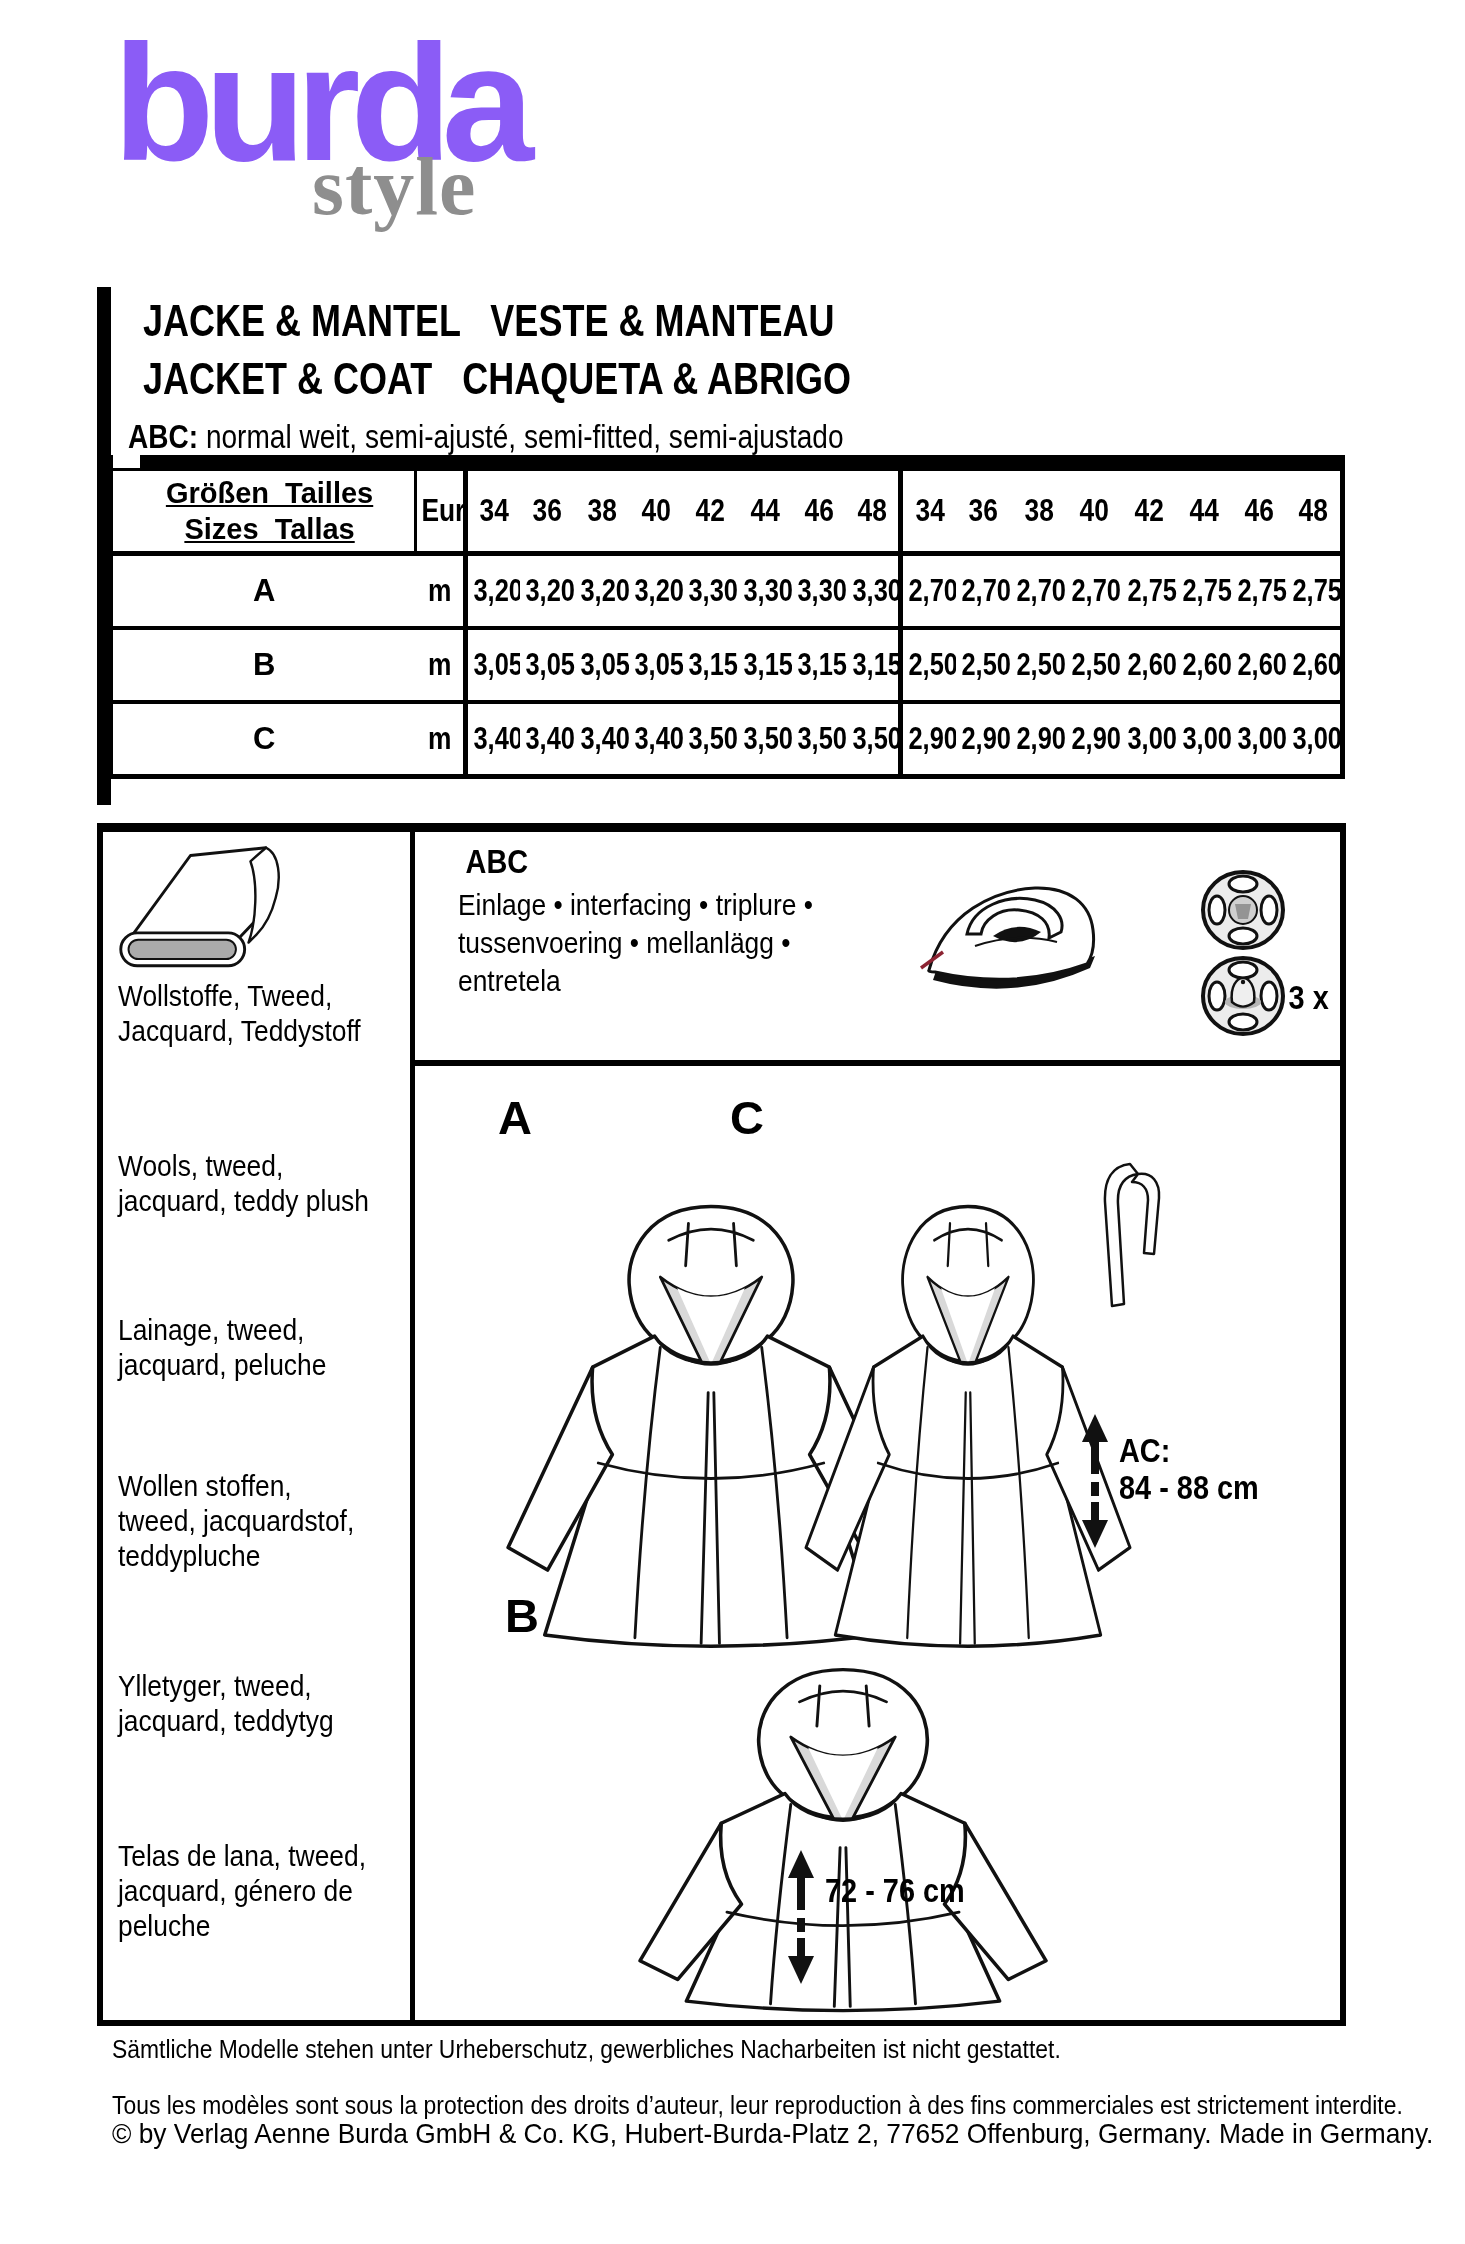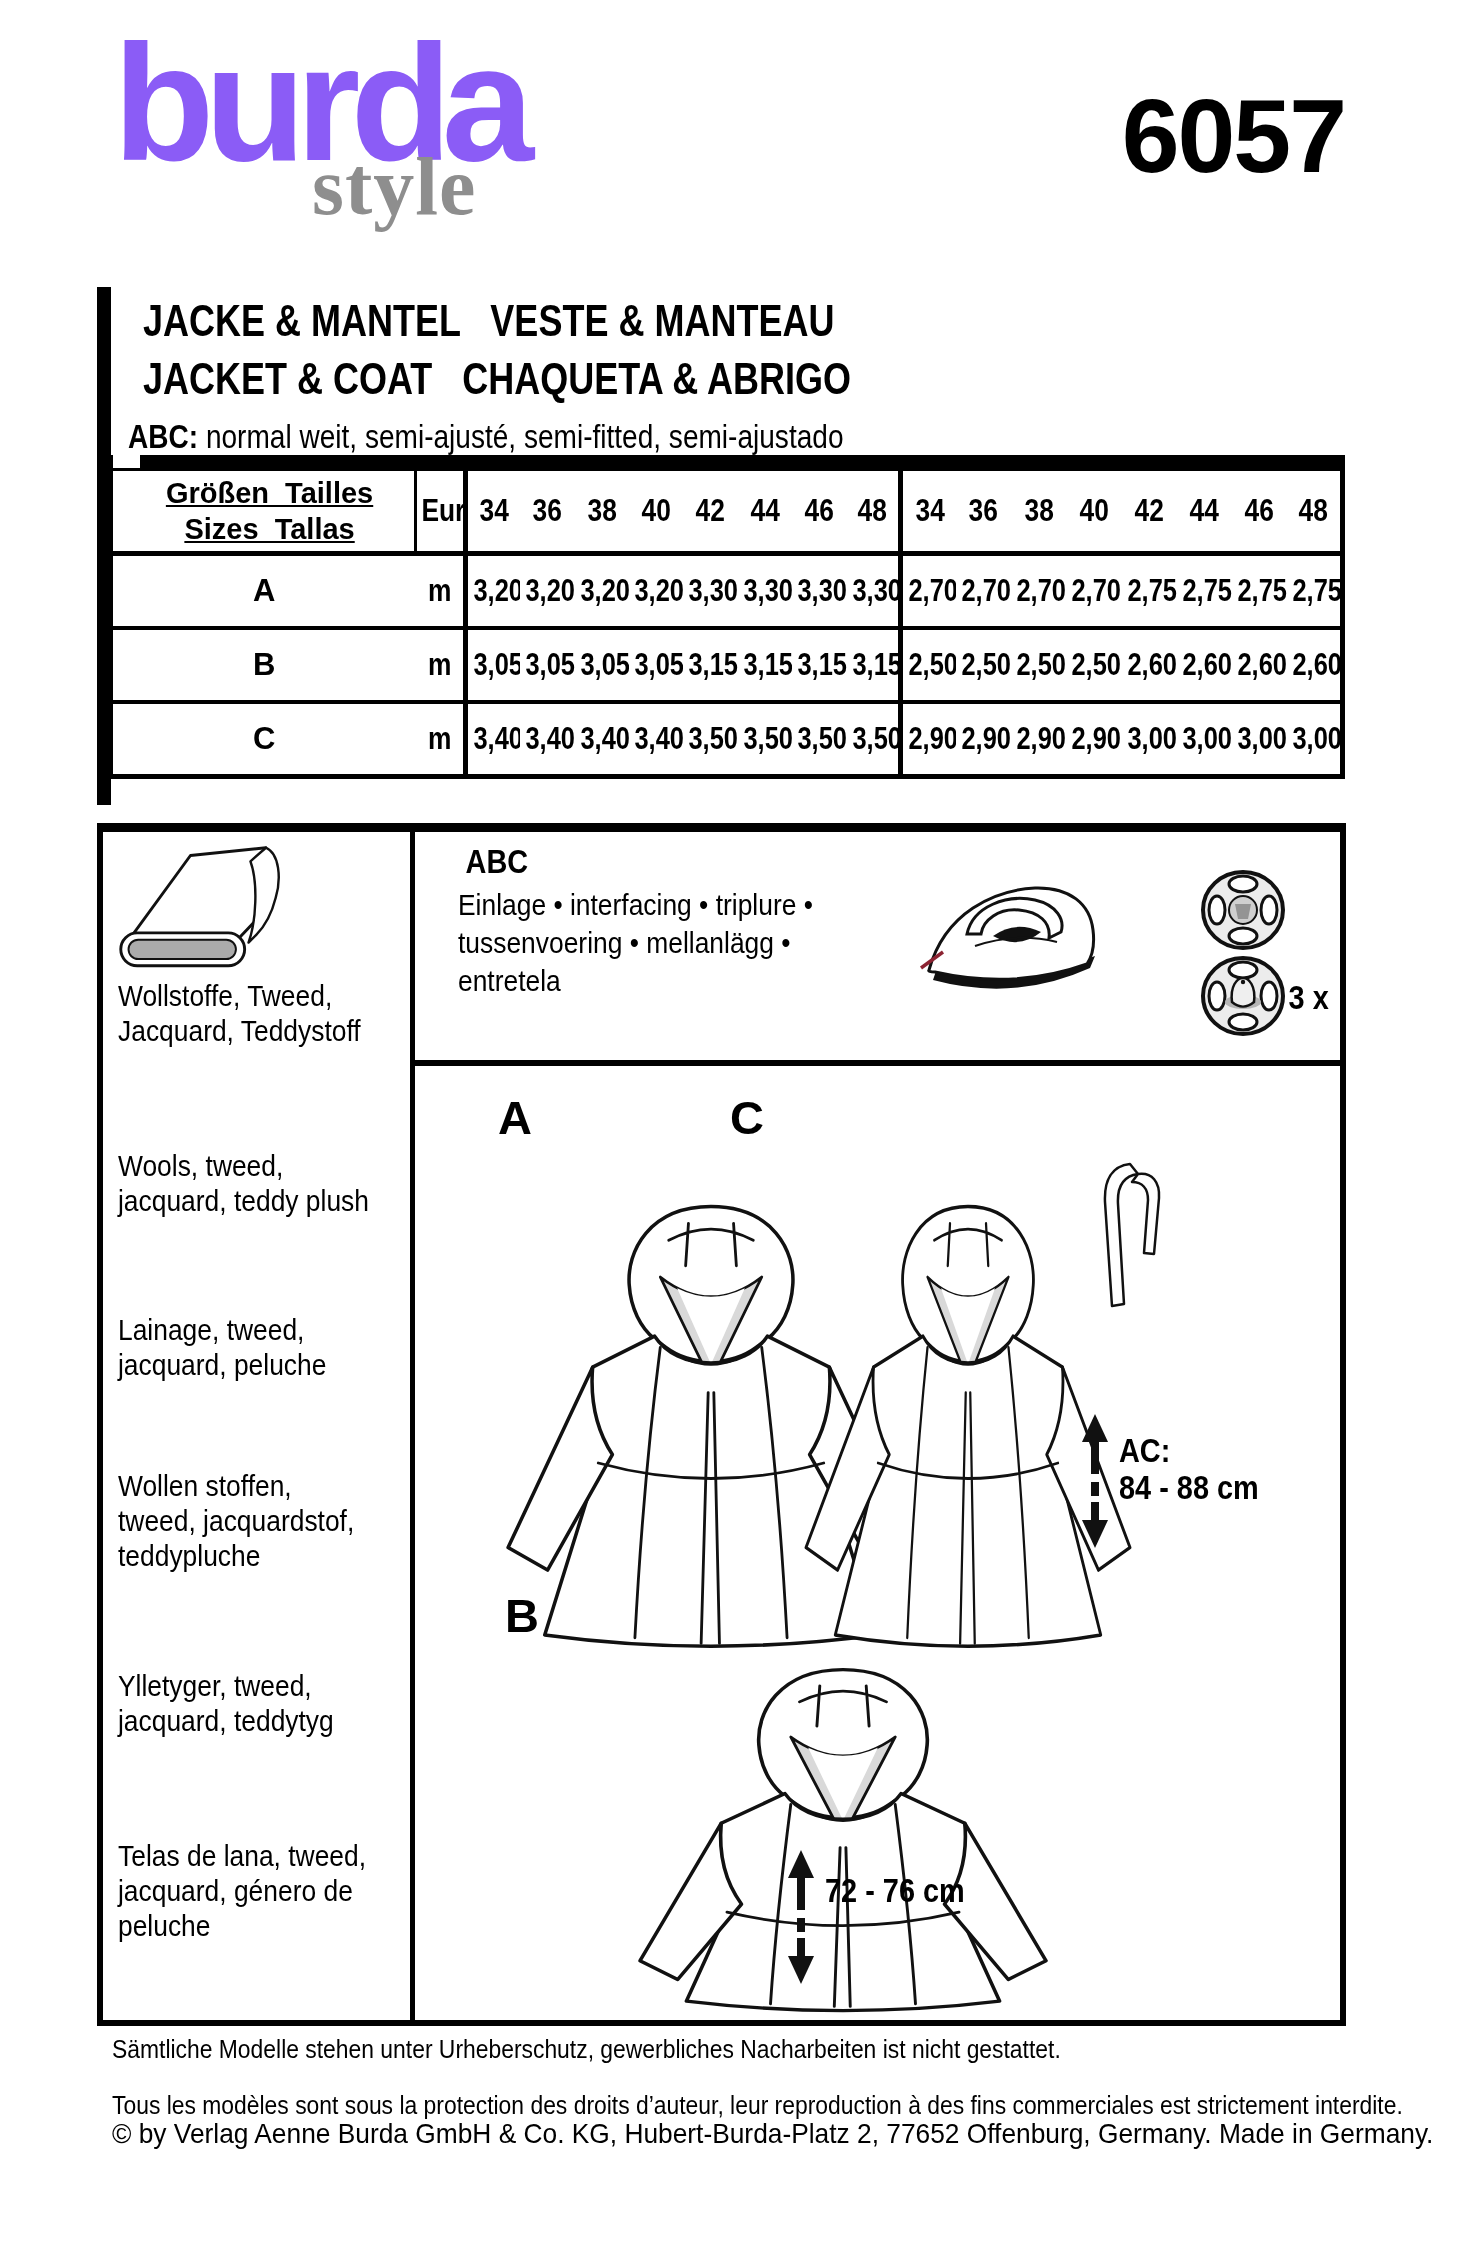--- a/index.html
+++ b/index.html
@@ -73,21 +73,20 @@
   #foot-4{top:2120px;font-size:28px;}
   svg{display:block;}
 </style>
 </head>
 <body>
 
 <div id="page">
 
   <div id="logo-burda" class="abs">burda</div>
   <div id="logo-style" class="abs">style</div>
-  <div id="pattern-number" class="abs">6057</div>
 
   <div id="title-bar" class="abs"></div>
   <div id="title-l1" class="abs t12"><span class="sql80 pre" style="display:inline-block">JACKE &amp; MANTEL   VESTE &amp; MANTEAU</span></div>
   <div id="title-l2" class="abs t12"><span class="sql80 pre" style="display:inline-block">JACKET &amp; COAT   CHAQUETA &amp; ABRIGO</span></div>
   <div id="title-l3" class="abs">
     <span class="sql85 pre" style="display:inline-block"><span class="b">ABC:</span><span> normal weit, semi-ajusté, semi-fitted, semi-ajustado</span></span>
   </div>
 
   <table class="sizetbl">
     <colgroup>

